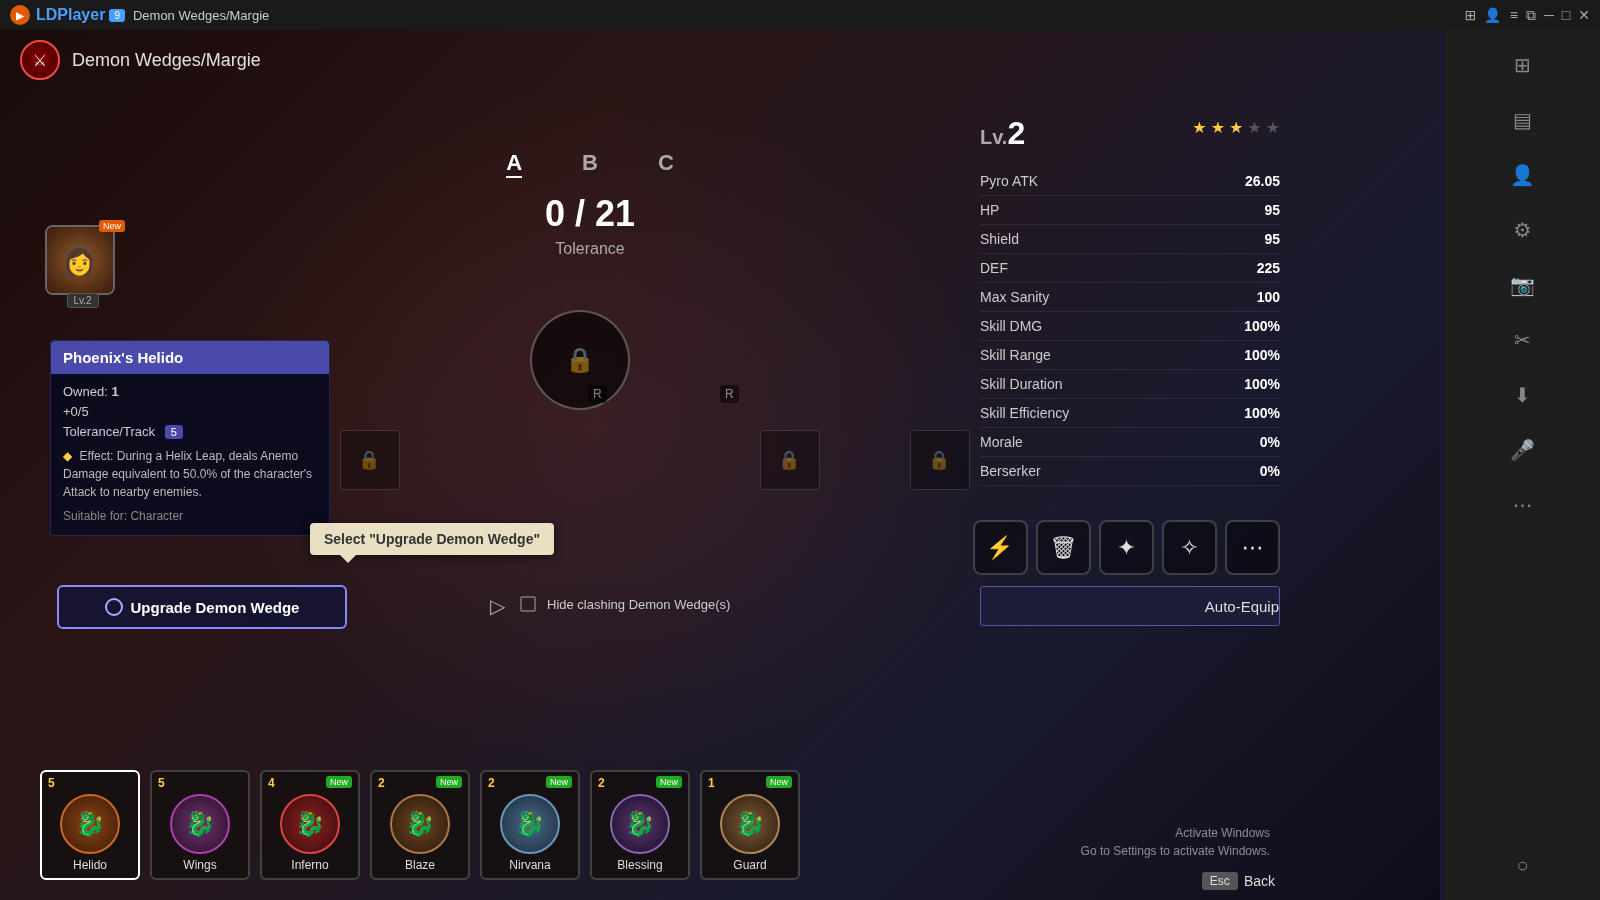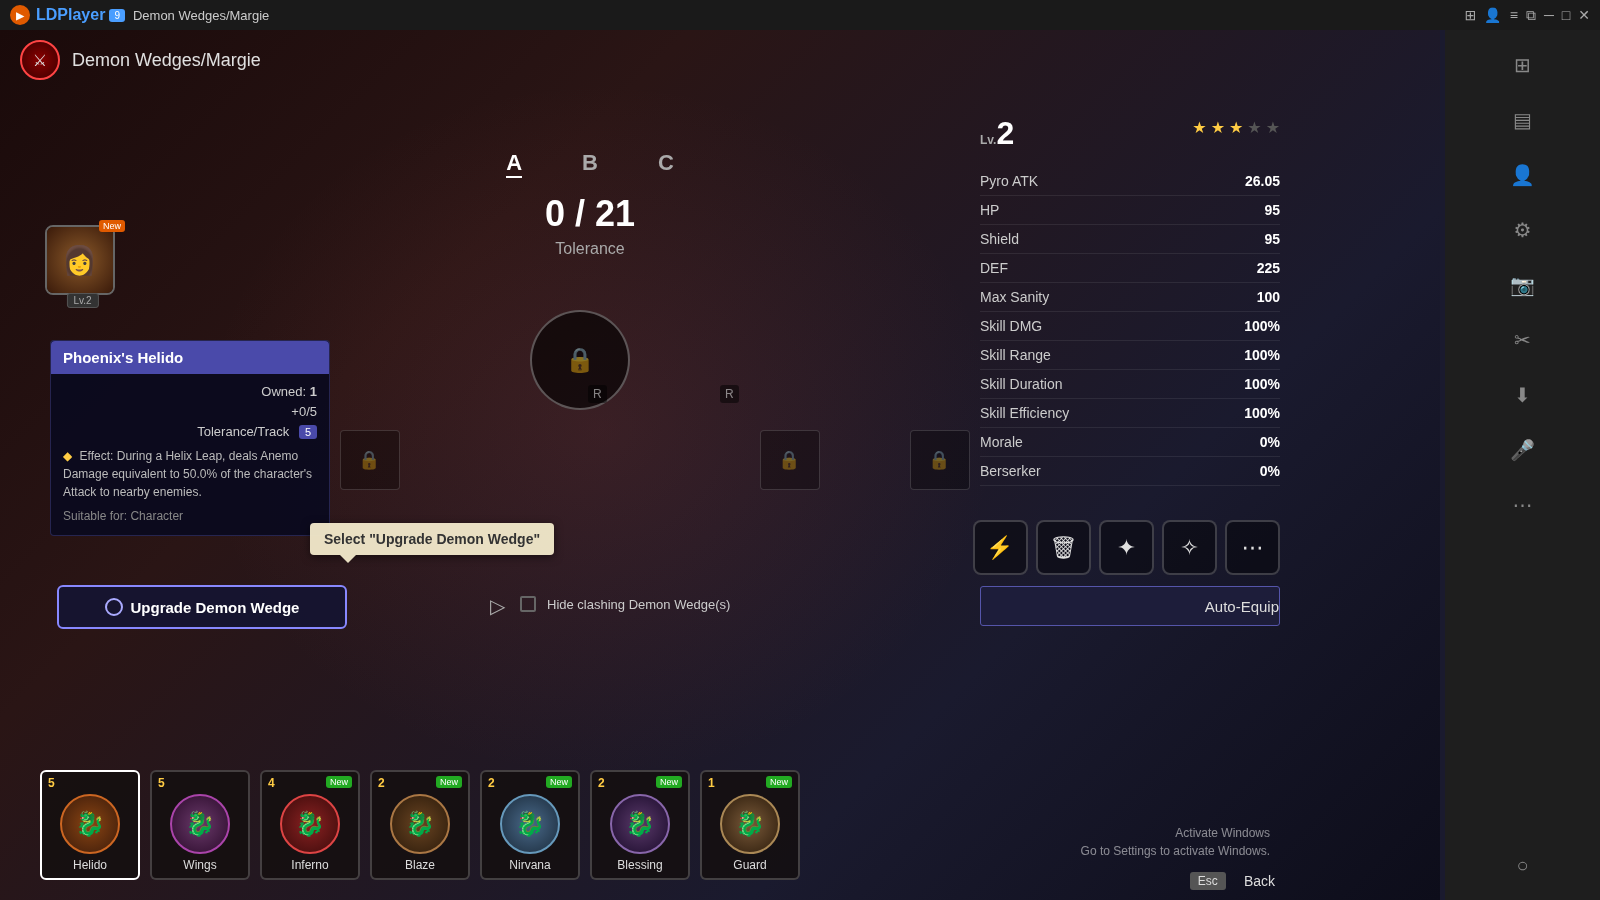--- a/index.html
+++ b/index.html
@@ -194,21 +194,20 @@
       padding: 8px 12px;
       border-radius: 4px 4px 0 0;
       font-size: 15px;
       font-weight: bold;
       color: white;
     }
     .info-row {
       font-size: 13px;
       color: #ccc;
       margin-bottom: 5px;
-      text-align: right;
     }
     .tolerance-track {
       display: inline-block;
       background: #4a4aaa;
       color: white;
       font-size: 11px;
       padding: 1px 6px;
       border-radius: 3px;
       margin-left: 6px;
     }
@@ -388,21 +387,21 @@
       top: 85px; right: 160px;
       width: 300px;
     }
     #stats-level {
       font-size: 32px;
       font-weight: bold;
       color: white;
       margin-bottom: 15px;
     }
     #stats-level .lv-prefix {
-      font-size: 12px;
+      font-size: 20px;
       color: #aaa;
       margin-top: 16px;
     }
     #level-stars {
       position: absolute;
       top: 88px; right: 160px;
       display: flex; gap: 4px;
     }
     .star { color: #ffcc44; font-size: 16px; }
     .star.empty { color: #555; }
@@ -475,21 +474,21 @@
       text-align: right;
       color: rgba(255,255,255,0.5);
       font-size: 12px;
       line-height: 1.5;
     }
 
     
     #back-btn {
       position: absolute;
       bottom: 10px; right: 165px;
-      display: flex; align-items: center; gap: 18px;
+      display: flex; align-items: center; gap: 6px;
     }
     #esc-key {
       background: #555;
       color: #ddd;
       padding: 2px 8px;
       border-radius: 3px;
       font-size: 12px;
     }
     #back-text {
       color: #ddd;

